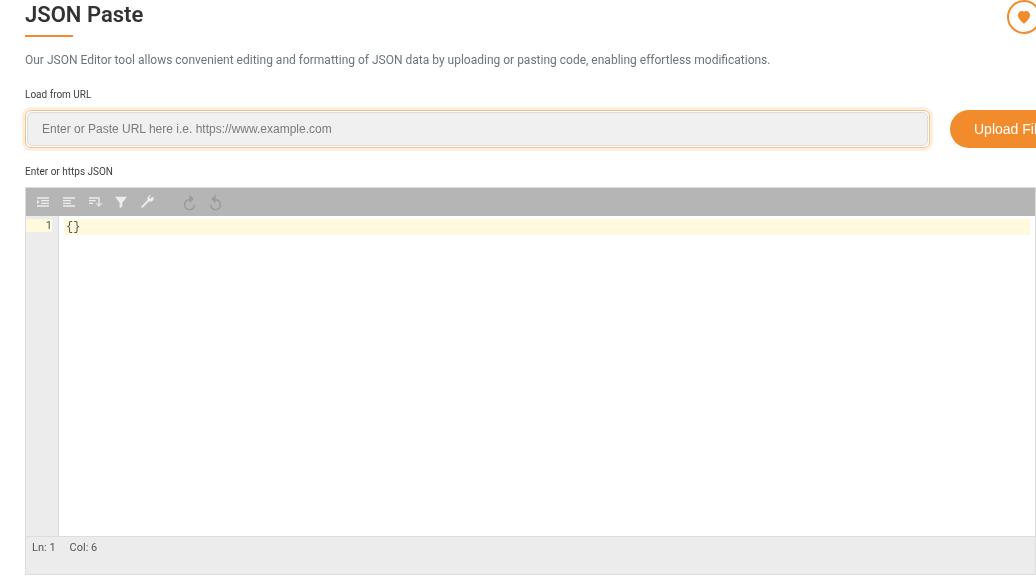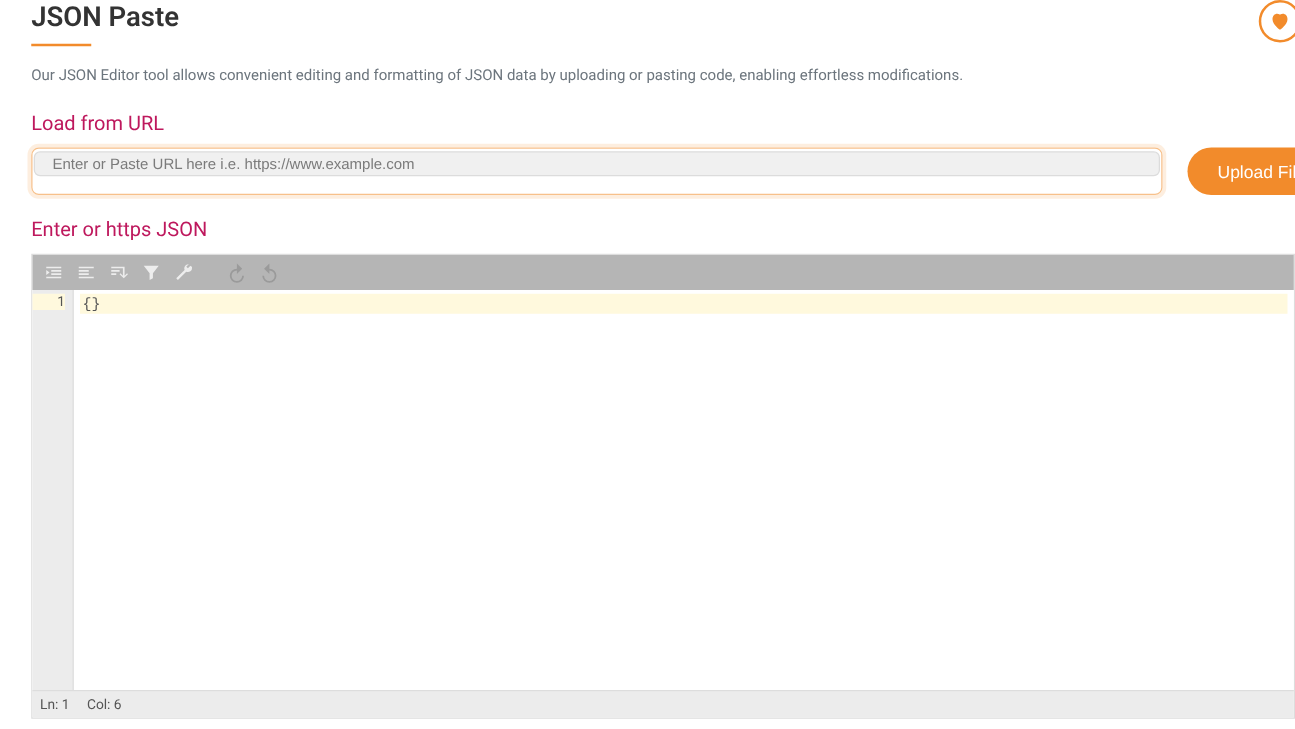--- a/index.html
+++ b/index.html
@@ -27,42 +27,42 @@
       width: 48px;
       background: #f28b2b;
       margin-bottom: 16px;
     }
     .description {
       color: #6c757d;
       font-size: 12px;
       margin-bottom: 22px;
     }
     .label {
-      font-size: 16px;
-      color: #be185d;
+      font-size: 10px;
+      color: #404040;
       margin-bottom: 10px;
       display: block;
     }
     .url-row {
       display: flex;
       gap: 20px;
       align-items: stretch;
       margin-bottom: 18px;
       width: 100%;
     }
     .url-input-wrap {
       flex: 0 0 905px;
       border: 1px solid #f7c08a;
       border-radius: 6px;
       padding: 1px;
       box-shadow: 0 0 0 3px rgba(242,140,43,0.15);
     }
     .url-input {
       width: 100%;
-      height: 20px;
+      height: 34px;
       border: 1px solid #dcdcdc;
       background: #f0f0f0;
       border-radius: 5px;
       padding: 0 14px;
       font-size: 12px;
       color: #333;
       outline: none;
     }
     .url-input::placeholder { color: #7b7b7b; }
     .upload-btn {
@@ -156,21 +156,21 @@
       background: #fff9dd;
     }
     .editor-status {
       background: #ececec;
       border-top: 1px solid #ddd;
       font-size: 11px;
       color: #555;
       padding: 4px 6px;
       display: flex;
       gap: 14px;
-      height: 22px;
+      height: 38px;
     }
   </style>
 </head>
 <body>
 
 
 
 <div class="heart-badge">
   <svg viewBox="0 0 24 24" fill="currentColor">
       <path d="M12 21s-8-5.3-8-11.2C4 6.2 6.2 4 9 4c1.7 0 3 1 3 1s1.3-1 3-1c2.8 0 5 2.2 5 5.8C20 15.7 12 21 12 21z"></path>

